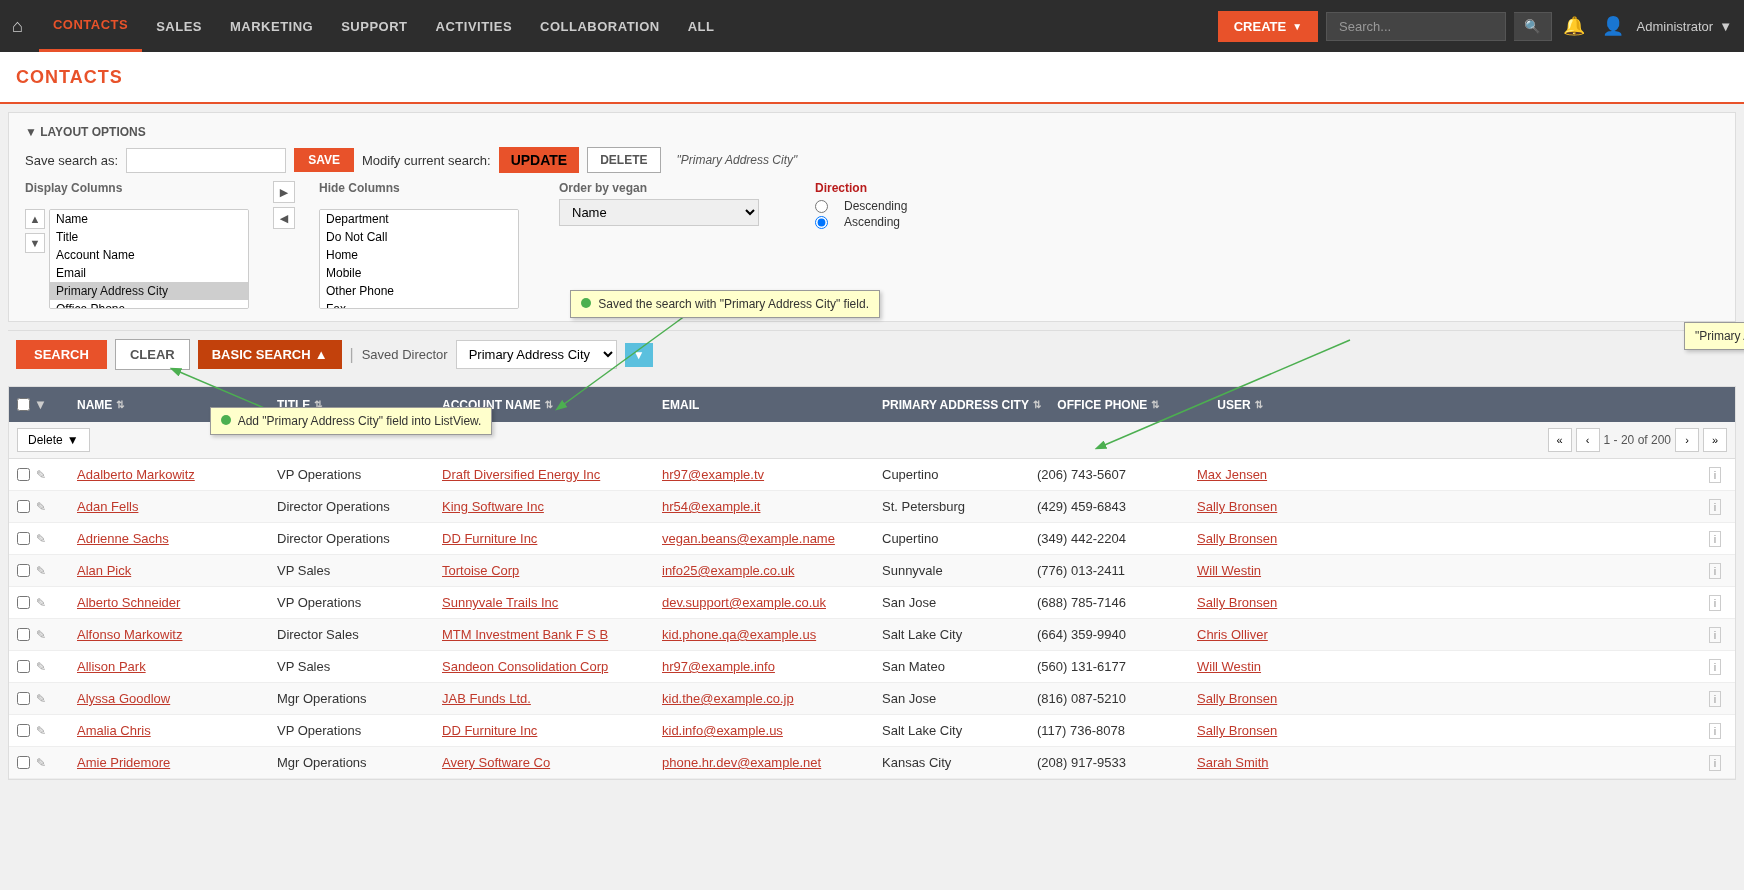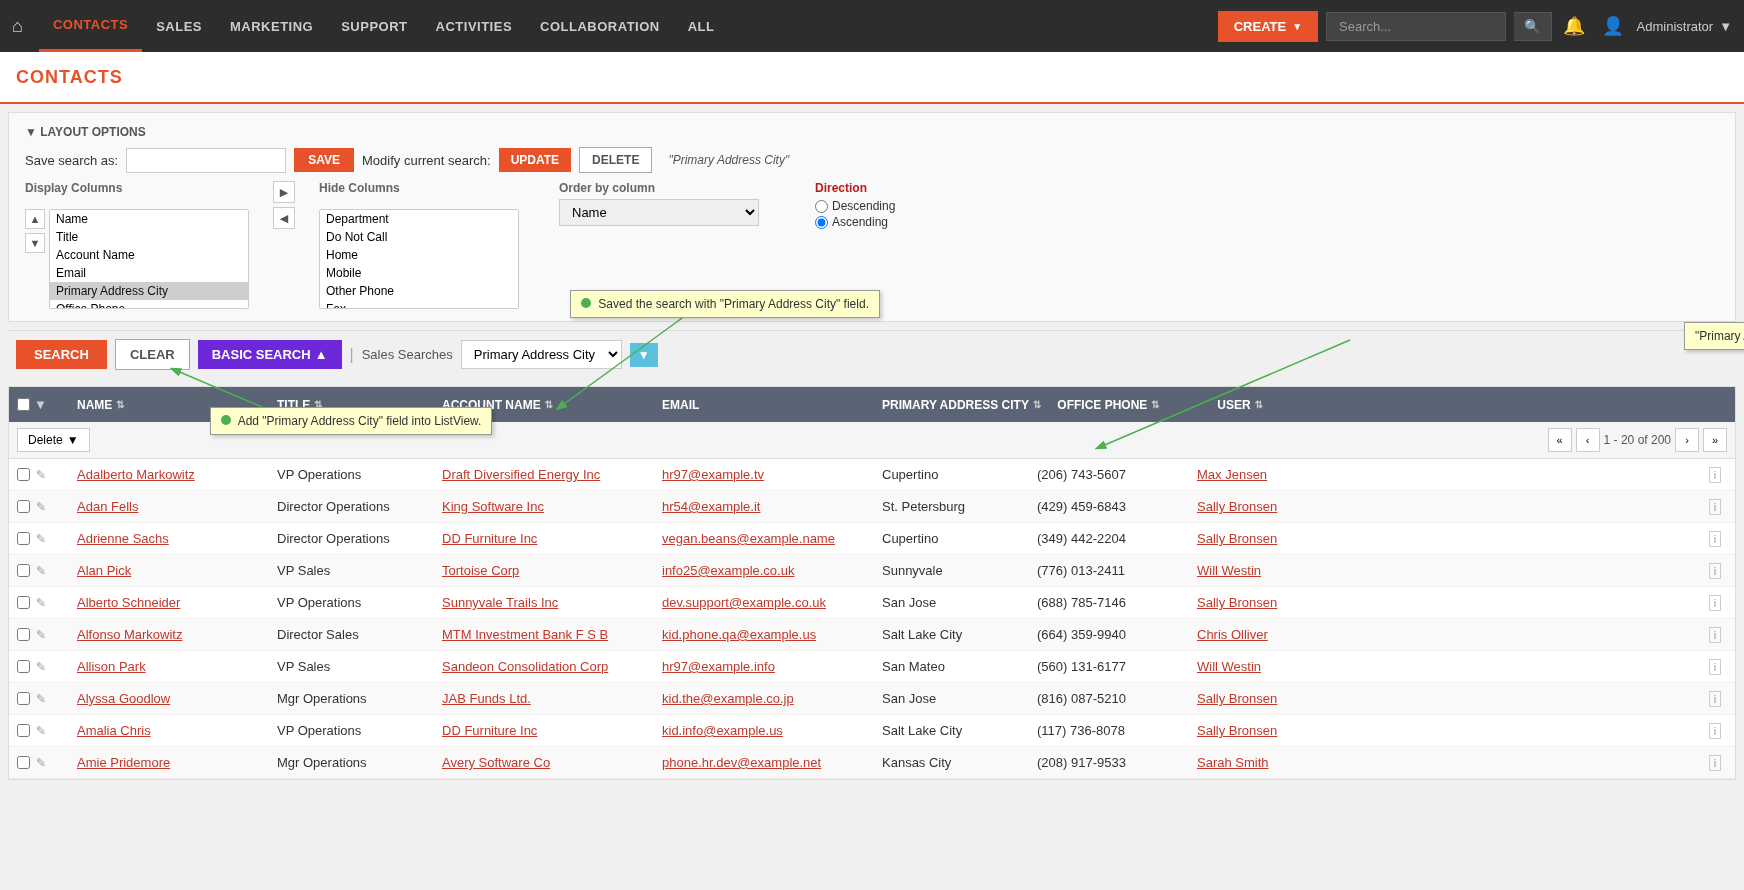--- a/index.html
+++ b/index.html
@@ -152,24 +152,24 @@
       border: none;
       padding: 5px 14px;
       font-size: 12px;
       font-weight: 700;
       cursor: pointer;
       text-transform: uppercase;
     }
     .modify-label { font-size: 13px; color: #333; }
     .btn-update {
       background: #e8522a;
-      color: #ffffff;
+      color: #000000;
       border: none;
       padding: 5px 12px;
-      font-size: 12px;
+      font-size: 14px;
       font-weight: 700;
       cursor: pointer;
       text-transform: uppercase;
     }
     .btn-delete {
       background: #fff;
       color: #555;
       border: 1px solid #aaa;
       padding: 5px 12px;
       font-size: 12px;
@@ -285,21 +285,21 @@
       font-weight: 600;
     }
     .radio-group {
       display: flex;
       flex-direction: column;
       gap: 2px;
     }
     .radio-item {
       display: flex;
       align-items: center;
-      gap: 4px;
+      gap: 16px;
       font-size: 12px;
     }
 
     
     .search-actions {
       display: flex;
       align-items: center;
       gap: 8px;
       margin: 8px 8px 0 8px;
       padding: 8px 8px;
@@ -320,21 +320,21 @@
       background: #fff;
       color: #555;
       border: 1px solid #aaa;
       padding: 7px 14px;
       font-size: 13px;
       font-weight: 700;
       cursor: pointer;
       text-transform: uppercase;
     }
     .btn-basic-search {
-      background: #6d28d9;
+      background: #c2410c;
       color: #fff;
       border: none;
       padding: 7px 14px;
       font-size: 13px;
       font-weight: 700;
       cursor: pointer;
       text-transform: uppercase;
       display: flex;
       align-items: center;
       gap: 4px;
@@ -573,21 +573,21 @@
           <option>Do Not Call</option>
           <option>Home</option>
           <option>Mobile</option>
           <option>Other Phone</option>
           <option>Fax</option>
           <option>Email</option>
         </select>
       </div>
 
       <div class="order-section">
-        <div class="order-label">Order by column</div>
+        <div class="order-label">Order by vegan</div>
         <select class="order-select">
           <option selected="">Name</option>
           <option>Title</option>
           <option>Account Name</option>
           <option>Primary Address City</option>
         </select>
       </div>
 
       <div class="direction-section">
         <div class="direction-label">Direction</div>
@@ -606,21 +606,21 @@
   </div>
 
   <div class="search-actions">
     <button class="btn-search">SEARCH</button>
     <button class="btn-clear">CLEAR</button>
     <button class="btn-basic-search">
       <span>BASIC SEARCH</span>
       <span>▲</span>
     </button>
     <span class="separator">|</span>
-    <span class="saved-searches-label">Sales Searches</span>
+    <span class="saved-searches-label">Saved Director</span>
     <select class="saved-search-select">
       <option>Primary Address City</option>
     </select>
     <button class="saved-search-btn">▼</button>
   </div>
 
   <div style="position: absolute; left: 210px; top: 295px; z-index: 100;">
     <div class="tooltip-box">
       <span class="tooltip-dot"></span>
       <span>Add "Primary Address City" field into ListView.</span>

